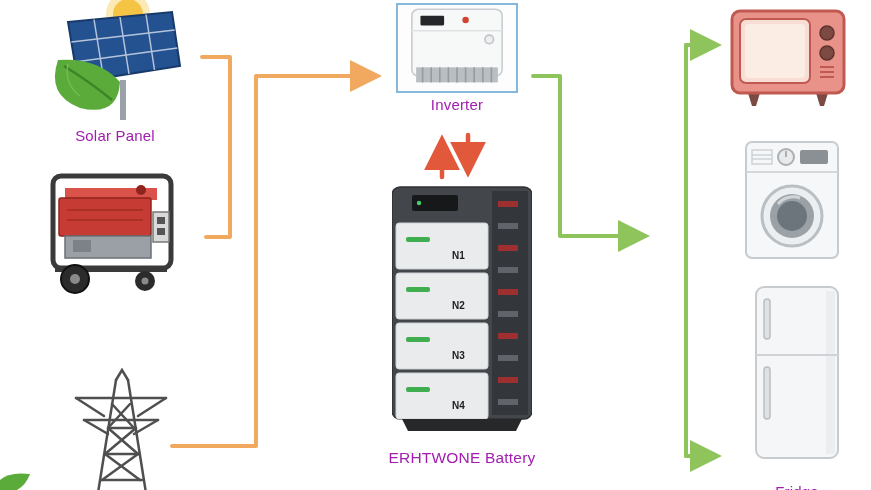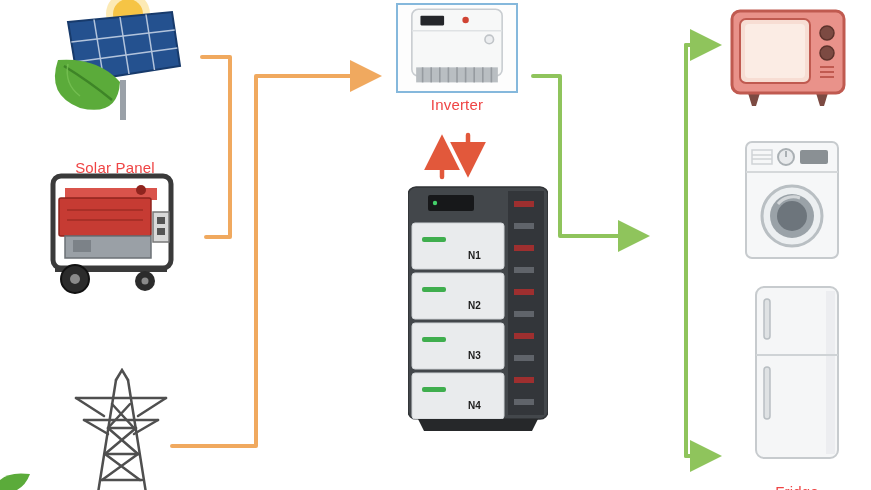--- a/index.html
+++ b/index.html
@@ -2,21 +2,21 @@
 <html><head>
 <meta charset="utf-8">
 <style>
   html,body{margin:0;padding:0;background:#fff;}
   .stage{
     position:relative;width:871px;height:490px;background:#ffffff;
     overflow:hidden;font-family:"Liberation Sans",sans-serif;
   }
   .icon-block{position:absolute;}
   .diagram-label{
-    position:absolute;text-align:center;font-size:15px;color:#ef4444;
+    position:absolute;text-align:center;font-size:15px;color:#a21caf;
     letter-spacing:.2px;
   }
   .arrows{position:absolute;left:0;top:0;pointer-events:none;}
   svg{display:block;}
 </style>
 </head>
 <body>
 
 <div class="stage">
 
@@ -57,21 +57,21 @@
         <line x1="106" y1="14.5" x2="114.5" y2="70"></line>
         <line x1="31.3" y1="42" x2="134.7" y2="30"></line>
         <line x1="34.7" y1="62" x2="137.3" y2="48"></line>
       </g>
       <rect x="80" y="80" width="6" height="40" fill="#9aa1a8"></rect>
       <path d="M18,60 Q6,95 40,108 Q78,117 80,82 Q58,57 18,60 Z" fill="#5bab3a"></path>
       <path d="M24,66 Q50,82 72,100" stroke="#3e8527" stroke-width="2.5" fill="none"></path>
       <path d="M28,64 Q24,84 40,96" stroke="#78c255" stroke-width="1.5" fill="none" opacity="0.8"></path>
     </svg>
   </div>
-  <div class="diagram-label" style="left:40px;top:127px;width:150px;margin-top:32px;">Solar Panel</div>
+  <div class="diagram-label" style="left:40px;top:127px;width:150px;">Solar Panel</div>
 
   <div class="icon-block" style="left:45px;top:168px;width:140px;height:130px;">
     <svg width="140" height="130" viewBox="0 0 140 130">
       <rect x="8" y="8" width="118" height="92" rx="8" fill="none" stroke="#3a3a3a" stroke-width="5"></rect>
       <rect x="20" y="20" width="92" height="12" fill="#d9534b"></rect>
       <rect x="14" y="30" width="92" height="38" rx="2" fill="#c63b33" stroke="#8f241e" stroke-width="1.5"></rect>
       <circle cx="96" cy="22" r="5" fill="#8f241e"></circle>
       <g stroke="#8f241e" stroke-width="1.5" opacity="0.7">
         <line x1="22" y1="42" x2="98" y2="42"></line>
         <line x1="22" y1="52" x2="98" y2="52"></line>
@@ -133,21 +133,21 @@
         <line x1="50" y1="58" x2="50" y2="72"></line>
           <line x1="58" y1="58" x2="58" y2="72"></line>
         <line x1="66" y1="58" x2="66" y2="72"></line>
           <line x1="74" y1="58" x2="74" y2="72"></line>
         <line x1="82" y1="58" x2="82" y2="72"></line>
       </g>
     </svg>
   </div>
   <div class="diagram-label" style="left:396px;top:96px;width:122px;">Inverter</div>
 
-  <div class="icon-block" style="left:408px;top:185px;width:148px;height:247px;">
+  <div class="icon-block" style="left:392px;top:185px;width:148px;height:247px;">
     <svg width="140" height="247" viewBox="0 0 140 247">
       <rect x="0" y="2" width="140" height="232" rx="8" fill="#43474b" stroke="#2f3235" stroke-width="1.5"></rect>
       <rect x="100" y="6" width="36" height="224" fill="#33363a"></rect>
       <g>
         <rect x="106" y="16" width="20" height="6" fill="#9e2f2f"></rect>
         <rect x="106" y="38" width="20" height="6" fill="#60646a"></rect>
         <rect x="106" y="60" width="20" height="6" fill="#9e2f2f"></rect>
         <rect x="106" y="82" width="20" height="6" fill="#60646a"></rect>
         <rect x="106" y="104" width="20" height="6" fill="#9e2f2f"></rect>
         <rect x="106" y="126" width="20" height="6" fill="#60646a"></rect>
@@ -179,20 +179,21 @@
 
       <g>
         <rect x="4" y="188" width="92" height="46" rx="3" fill="#e9ebed" stroke="#cfd3d6"></rect>
         <rect x="14" y="202" width="24" height="5" rx="2" fill="#3fae4e"></rect>
         <text x="60" y="224" font-size="10" font-weight="bold" fill="#1d1d1d" font-family="Liberation Sans, sans-serif">N4</text>
       </g>
 
       <polygon points="10,234 130,234 124,246 16,246" fill="#26282a"></polygon>
     </svg>
   </div>
+  <div class="diagram-label" style="left:382px;top:449px;width:160px;font-size:15.5px;">ERHTWONE Battery</div>
 
   <div class="icon-block" style="left:728px;top:5px;width:120px;height:103px;">
     <svg width="120" height="103" viewBox="0 0 120 103">
       <polygon points="20,88 32,88 28,101 24,101" fill="#7c4a42"></polygon>
       <polygon points="88,88 100,88 96,101 92,101" fill="#7c4a42"></polygon>
       <rect x="4" y="6" width="112" height="82" rx="8" fill="#e9928a" stroke="#c05a50" stroke-width="3"></rect>
       <rect x="12" y="14" width="70" height="64" rx="6" fill="#f7ddd3" stroke="#c05a50" stroke-width="2"></rect>
       <rect x="17" y="19" width="60" height="54" rx="4" fill="#fbece4"></rect>
       <circle cx="99" cy="28" r="7" fill="#7c4a42" stroke="#5d332c" stroke-width="1.5"></circle>
       <circle cx="99" cy="48" r="7" fill="#7c4a42" stroke="#5d332c" stroke-width="1.5"></circle>

